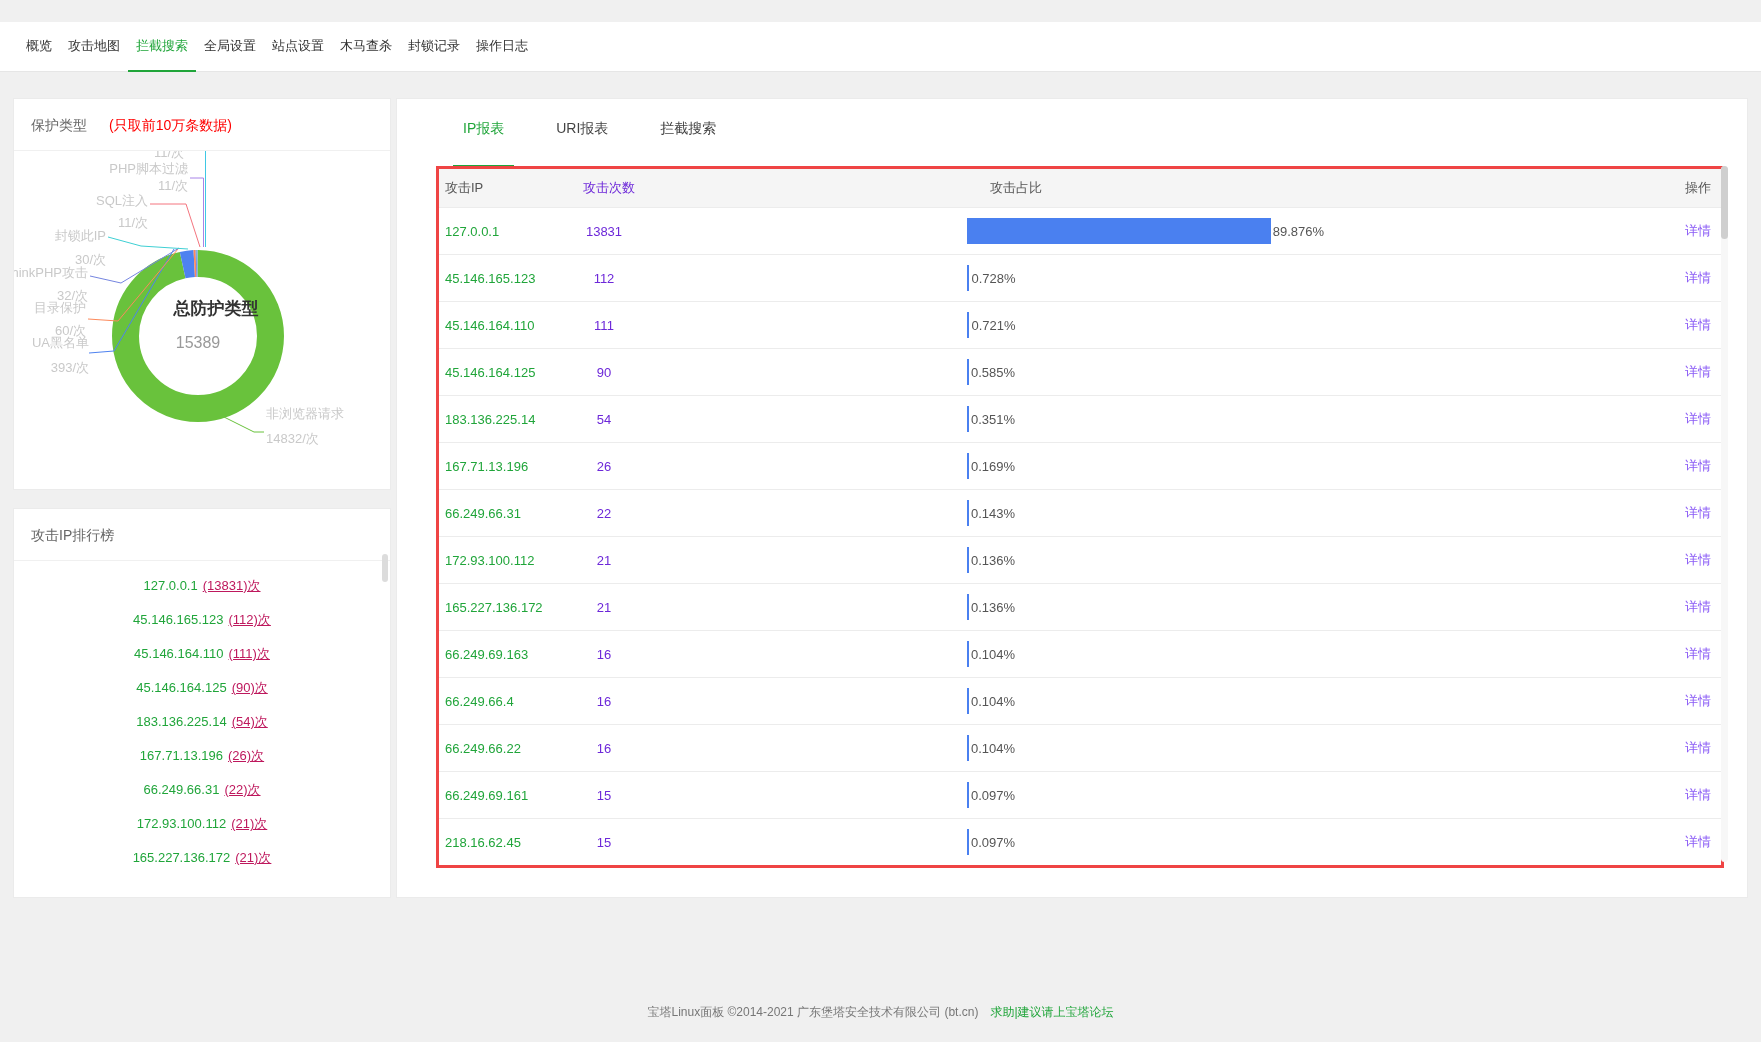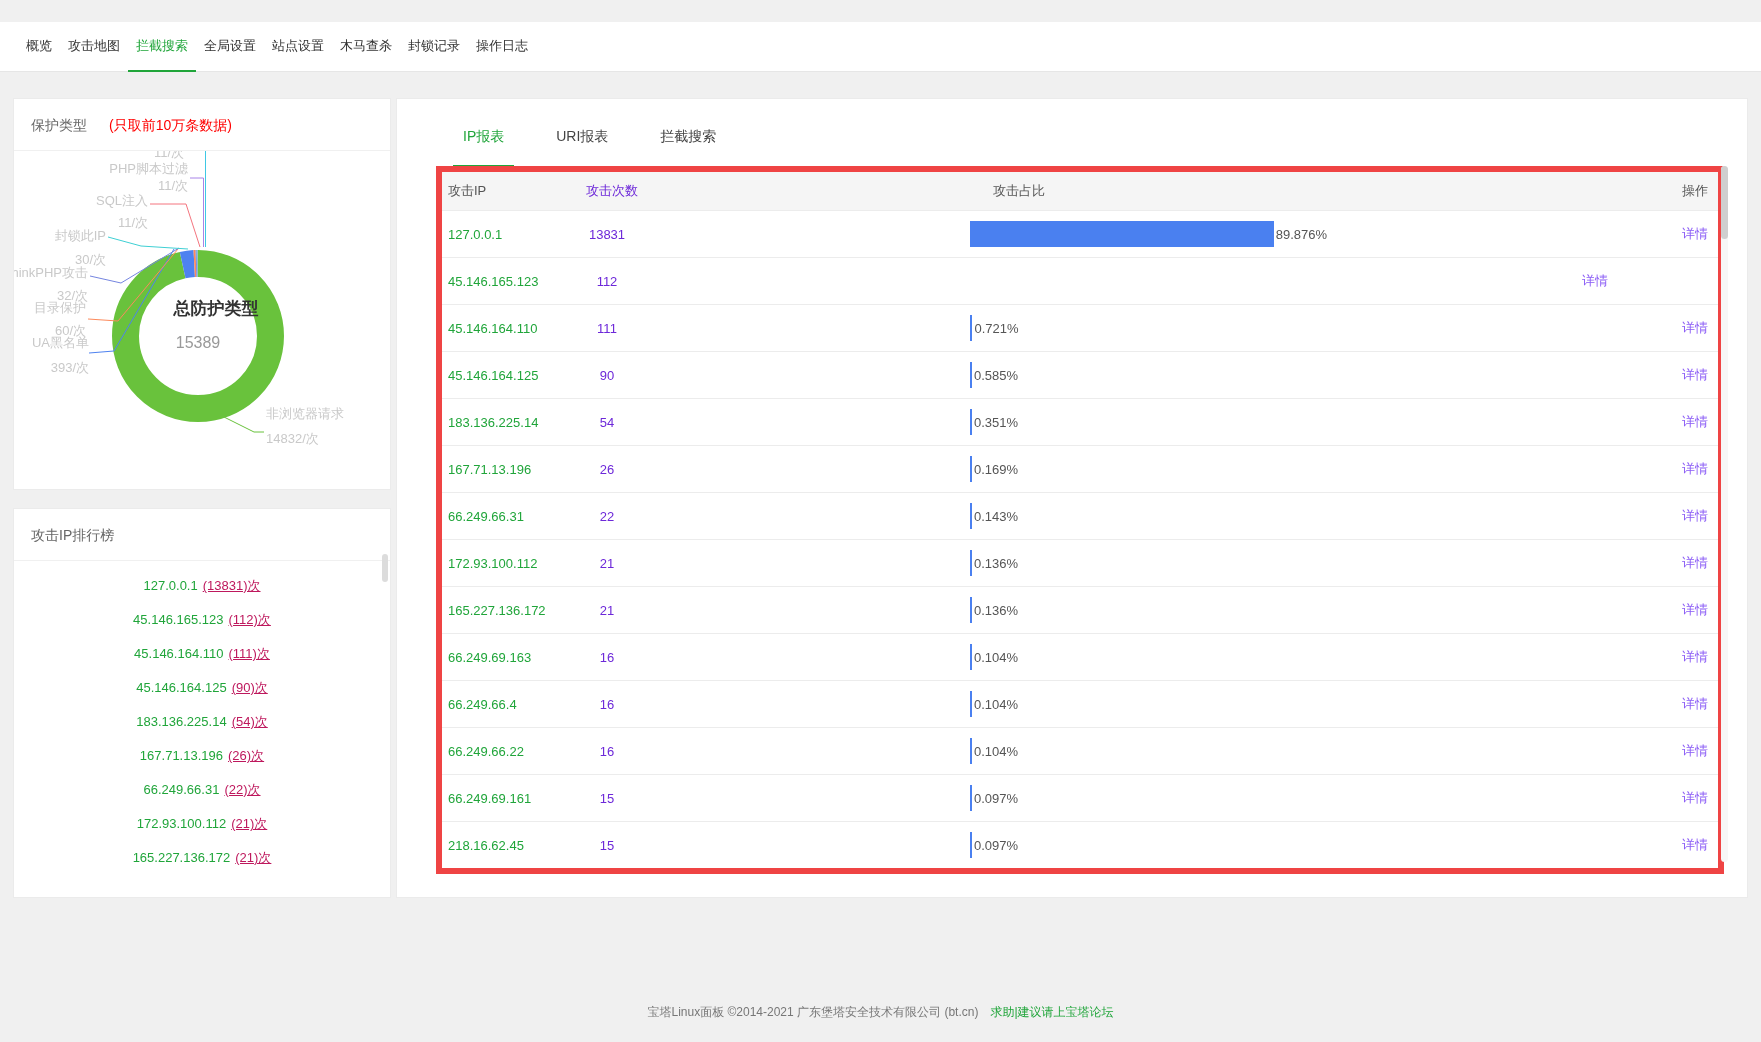--- a/index.html
+++ b/index.html
@@ -29,25 +29,25 @@
 
   
   .rank-list{padding-top:8px;overflow:hidden;height:336px;}
   .rank-item{height:34px;line-height:34px;text-align:center;font-size:13px;}
   .rank-item .ip{color:#20a53a;cursor:pointer;}
   .rank-item .cnt{color:#be185d;margin-left:5px;text-decoration:underline;}
   .rank-thumb{position:absolute;right:2px;top:45px;width:6px;height:28px;border-radius:3px;background:#dcdcdc;}
 
   
   .report-tabs{display:flex;gap:32px;margin-left:56px;height:54px;}
-  .r-tab{line-height:51px;height:68px;font-size:14px;color:#444;padding:12px 10px;cursor:pointer;}
+  .r-tab{line-height:51px;height:68px;font-size:14px;color:#444;padding:4px 10px;cursor:pointer;}
   .r-tab.active{color:#20a53a;border-bottom:2px solid #20a53a;}
 
   
-  .report-table{position:absolute;left:39px;top:67px;width:1288px;border:6px solid #ef4444;background:#fff;}
+  .report-table{position:absolute;left:39px;top:67px;width:1288px;border:3px solid #ef4444;background:#fff;}
   .t-header{display:grid;grid-template-columns:140px 385px 1fr 100px;height:38px;line-height:38px;background:#f5f5f5;font-size:13px;color:#555;}
   .t-row{display:grid;grid-template-columns:140px 385px 1fr 100px;height:47px;border-top:1px solid #ececec;font-size:13px;align-items:center;}
   .th-ip,.td-ip{padding-left:6px;}
   .td-ip{color:#20a53a;cursor:pointer;}
   .count-box{display:inline-block;width:50px;text-align:center;color:#6d28d9;}
   .th-pct{padding-left:26px;}
   .td-pct{display:flex;align-items:center;padding-left:3px;color:#555;}
   .bar{height:26px;background:#4a80f0;flex:none;}
   .pct-txt{margin-left:2px;}
   .th-op,.td-op{text-align:right;padding-right:10px;}
@@ -155,20 +155,24 @@
           <div><span class="count-box">13831</span></div>
           <div class="td-pct">
             <div class="bar" style="width: 303.781px;"></div>
             <span class="pct-txt">89.876%</span>
           </div>
           <div class="td-op">详情</div>
         </div>
         <div class="t-row">
           <div class="td-ip">45.146.165.123</div>
           <div><span class="count-box">112</span></div>
+          <div class="td-pct">
+            <div class="bar" style="width: 2.46064px;"></div>
+            <span class="pct-txt">0.728%</span>
+          </div>
           <div class="td-op">详情</div>
         </div>
         <div class="t-row">
           <div class="td-ip">45.146.164.110</div>
           <div><span class="count-box">111</span></div>
           <div class="td-pct">
             <div class="bar" style="width: 2.43698px;"></div>
             <span class="pct-txt">0.721%</span>
           </div>
           <div class="td-op">详情</div>

